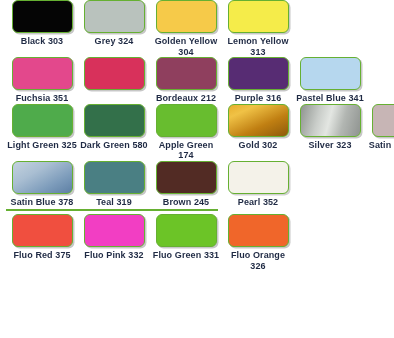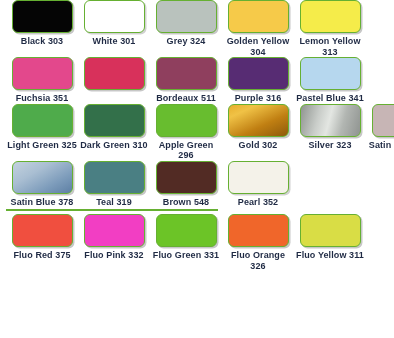--- a/index.html
+++ b/index.html
@@ -61,24 +61,20 @@
 </head>
 <body>
 
 <div id="chart" style="background: rgb(255, 255, 255);">
     <div class="row">
       <div class="cell">
         <div class="swatch" style="background: rgb(5, 5, 5);"></div>
         <div class="label">Black 303</div>
       </div>
       <div class="cell">
-        <div class="swatch" style="background: rgb(255, 255, 255); box-shadow: rgba(0, 0, 0, 0.18) 1.5px 1.5px 0px;"></div>
-        <div class="label">White 301</div>
-      </div>
-      <div class="cell">
         <div class="swatch" style="background: rgb(185, 194, 189);"></div>
         <div class="label">Grey 324</div>
       </div>
       <div class="cell">
         <div class="swatch" style="background: rgb(246, 202, 73);"></div>
         <div class="label">Golden Yellow 304</div>
       </div>
       <div class="cell">
         <div class="swatch" style="background: rgb(245, 236, 74);"></div>
         <div class="label">Lemon Yellow 313</div>
@@ -87,43 +83,43 @@
     <div class="row">
       <div class="cell">
         <div class="swatch" style="background: rgb(227, 72, 140);"></div>
         <div class="label">Fuchsia 351</div>
       </div>
       <div class="cell">
         <div class="swatch" style="background: rgb(216, 49, 91);"></div>
       </div>
       <div class="cell">
         <div class="swatch" style="background: rgb(143, 63, 94);"></div>
-        <div class="label">Bordeaux 511</div>
+        <div class="label">Bordeaux 212</div>
       </div>
       <div class="cell">
         <div class="swatch" style="background: rgb(87, 44, 115);"></div>
         <div class="label">Purple 316</div>
       </div>
       <div class="cell">
         <div class="swatch" style="background: rgb(182, 215, 238);"></div>
         <div class="label">Pastel Blue 341</div>
       </div>
     </div>
     <div class="row">
       <div class="cell">
         <div class="swatch" style="background: rgb(79, 171, 75);"></div>
         <div class="label">Light Green 325</div>
       </div>
       <div class="cell">
         <div class="swatch" style="background: rgb(51, 112, 74);"></div>
-        <div class="label">Dark Green 310</div>
+        <div class="label">Dark Green 580</div>
       </div>
       <div class="cell">
         <div class="swatch" style="background: rgb(104, 189, 47);"></div>
-        <div class="label">Apple Green 296</div>
+        <div class="label">Apple Green 174</div>
       </div>
       <div class="cell">
         <div class="swatch" style="background: linear-gradient(155deg, rgb(232, 174, 44) 0%, rgb(240, 194, 70) 22%, rgb(192, 127, 18) 62%, rgb(142, 90, 10) 100%);"></div>
         <div class="label">Gold 302</div>
       </div>
       <div class="cell">
         <div class="swatch" style="background: linear-gradient(105deg, rgb(143, 148, 144) 0%, rgb(201, 205, 201) 30%, rgb(227, 230, 226) 48%, rgb(178, 182, 178) 70%, rgb(143, 147, 144) 100%);"></div>
         <div class="label">Silver 323</div>
       </div>
       <div class="cell">
@@ -135,21 +131,21 @@
       <div class="cell">
         <div class="swatch" style="background: linear-gradient(150deg, rgb(195, 210, 222) 0%, rgb(169, 190, 210) 35%, rgb(125, 156, 187) 70%, rgb(93, 127, 164) 100%);"></div>
         <div class="label">Satin Blue 378</div>
       </div>
       <div class="cell">
         <div class="swatch" style="background: rgb(74, 127, 131);"></div>
         <div class="label">Teal 319</div>
       </div>
       <div class="cell">
         <div class="swatch" style="background: rgb(82, 43, 36);"></div>
-        <div class="label">Brown 548</div>
+        <div class="label">Brown 245</div>
       </div>
       <div class="cell">
         <div class="swatch" style="background: rgb(244, 242, 233); box-shadow: rgba(0, 0, 0, 0.18) 1.5px 1.5px 0px;"></div>
         <div class="label">Pearl 352</div>
       </div>
     </div>
     <div class="divider" style="border-top-color: rgb(102, 176, 50);"></div>
     <div class="row">
       <div class="cell">
         <div class="swatch" style="background: rgb(240, 79, 63);"></div>
@@ -160,18 +156,14 @@
         <div class="label">Fluo Pink 332</div>
       </div>
       <div class="cell">
         <div class="swatch" style="background: rgb(108, 196, 39);"></div>
         <div class="label">Fluo Green 331</div>
       </div>
       <div class="cell">
         <div class="swatch" style="background: rgb(240, 102, 42);"></div>
         <div class="label">Fluo Orange 326</div>
       </div>
-      <div class="cell">
-        <div class="swatch" style="background: rgb(217, 221, 69);"></div>
-        <div class="label">Fluo Yellow 311</div>
-      </div>
     </div>
   </div>
 
 </body></html>

